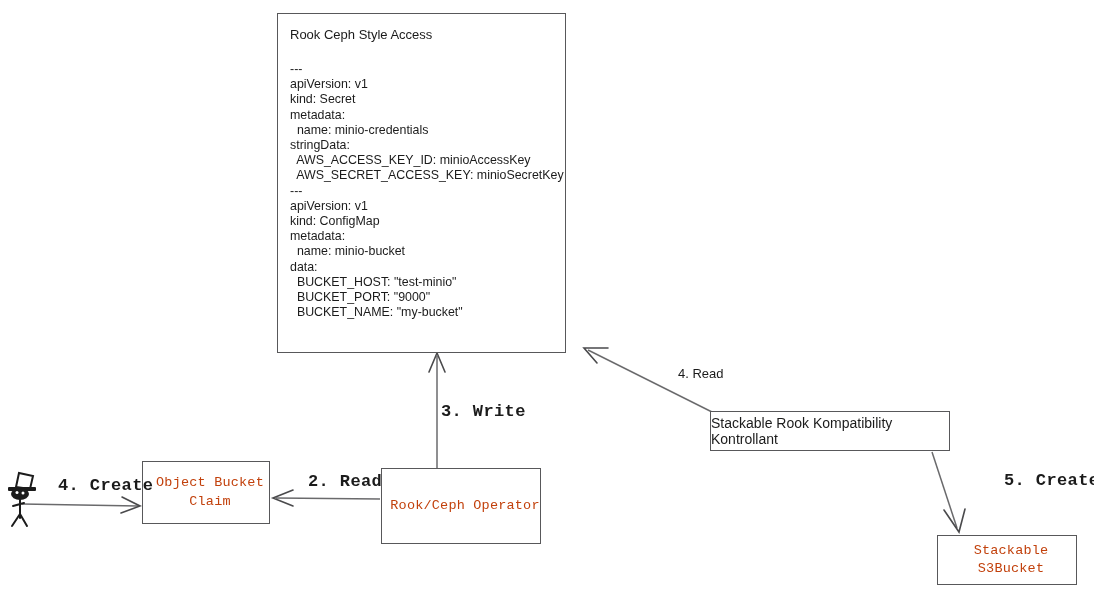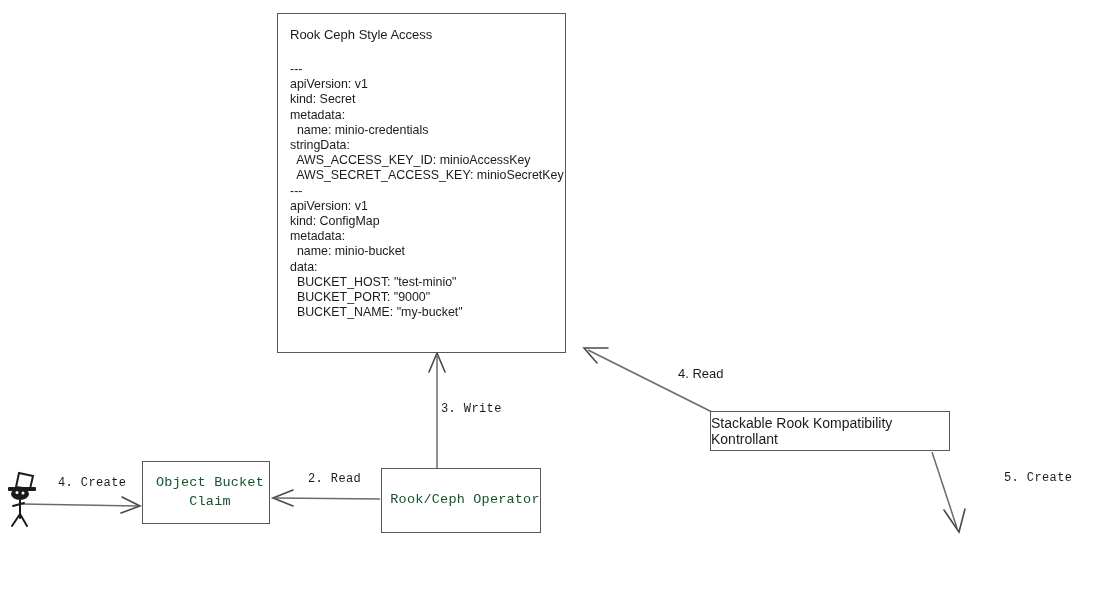--- a/index.html
+++ b/index.html
@@ -17,21 +17,21 @@
   }
   .node {
     position: absolute;
     box-sizing: border-box;
     border: 1.4px solid #58585a;
     background: #ffffff;
   }
   .node-mono {
     font-family: "Liberation Mono", monospace;
     font-size: 13.5px;
-    color: #14532d;
+    color: #c2410c;
     display: flex;
     align-items: center;
     justify-content: center;
     text-align: center;
     line-height: 1.35;
     letter-spacing: 0.2px;
     padding-left: 8px;
   }
   .node-sans {
     font-family: "Liberation Sans", sans-serif;
@@ -68,22 +68,23 @@
     white-space: pre;
   }
   
   .edge-label {
     position: absolute;
     white-space: pre;
     color: #1b1b1b;
   }
   .lbl-mono {
     font-family: "Liberation Mono", monospace;
-    font-size: 12px;
+    font-size: 17px;
     letter-spacing: 0.4px;
+    font-weight: bold;
   }
   .lbl-sans {
     font-family: "Liberation Sans", sans-serif;
     font-size: 13px;
   }
   svg.layer {
     position: absolute;
     left: 0;
     top: 0;
     width: 1094px;
@@ -182,28 +183,31 @@
   BUCKET_HOST: "test-minio"
   BUCKET_PORT: "9000"
   BUCKET_NAME: "my-bucket"</pre>
   </div>
 
   <div class="node node-mono" style="left:142px; top:461px; width:128px; height:63px;">
     <span style="white-space:pre-line;">Object Bucket
 Claim</span>
   </div>
 
-  <div class="node node-mono" style="left:381px; top:468px; width:160px; height:65px;">
+  <div class="node node-mono" style="left:381px; top:468px; width:160px; height:76px;">
     <span>Rook/Ceph Operator</span>
   </div>
 
   <div class="node node-sans" style="left:710px; top:411px; width:240px; height:40px;">
     <span>Stackable Rook Kompatibility Kontrollant</span>
   </div>
 
+  <div class="node node-mono" style="left:937px; top:535px; width:140px; height:50px;">
+    <span>Stackable S3Bucket</span>
+  </div>
 
   <div class="edge-label lbl-mono" style="left:58px; top:476px;">4. Create</div>
 
   <div class="edge-label lbl-mono" style="left:308px; top:472px;">2. Read</div>
 
   <div class="edge-label lbl-mono" style="left:441px; top:402px;">3. Write</div>
 
   <div class="edge-label lbl-sans" style="left:678px; top:366px;">4. Read</div>
 
   <div class="edge-label lbl-mono" style="left:1004px; top:471px;">5. Create</div>

